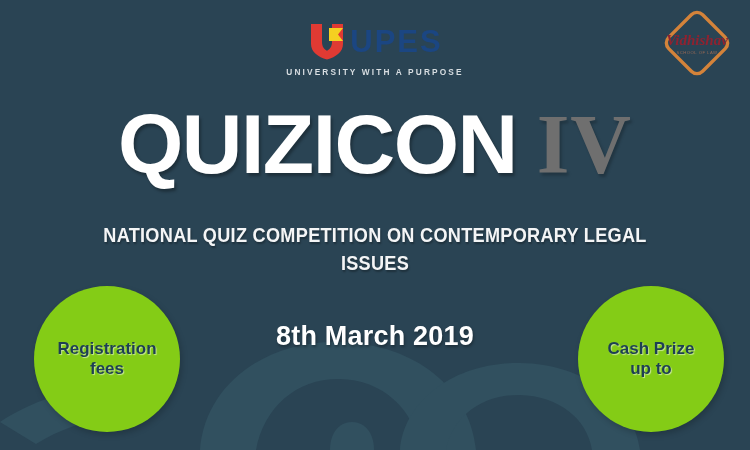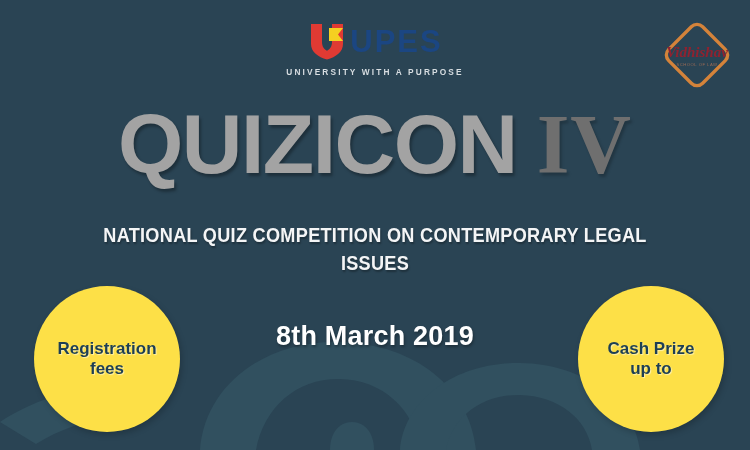--- a/index.html
+++ b/index.html
@@ -67,41 +67,41 @@
     letter-spacing: 2.15px;
     color: #d7dde1;
     font-weight: bold;
     white-space: nowrap;
   }
 
   
   .badge {
     position: absolute;
     right: 14px;
-    top: 16px;
+    top: 4px;
     width: 78px;
     height: 78px;
   }
   .badge svg { display:block; }
 
   
   .title-row {
     position: absolute;
     top: 96px;
     left: 0;
     width: 750px;
     text-align: center;
     z-index: 3;
     white-space: nowrap;
   }
   .title-main {
     font-family: "Liberation Sans", sans-serif;
     font-size: 84px;
     font-weight: bold;
-    color: #a3a3a3;
+    color: #ffffff;
     letter-spacing: -1.5px;
     text-shadow: 2px 3px 3px rgba(0,0,0,0.30);
     vertical-align: baseline;
   }
   .title-numeral {
     font-family: "Liberation Serif", serif;
     font-size: 84px;
     font-weight: bold;
     color: #6f6f6f;
     letter-spacing: 1px;
@@ -144,21 +144,21 @@
     letter-spacing: 0.2px;
     text-shadow: 1px 2px 3px rgba(0,0,0,0.32);
   }
 
   
   .circle {
     position: absolute;
     width: 146px;
     height: 146px;
     border-radius: 50%;
-    background: #fde047;
+    background: #84cc16;
     display: flex;
     align-items: center;
     justify-content: center;
     z-index: 4;
     box-shadow: 2px 3px 6px rgba(0,0,0,0.20);
   }
   .circle-left  { left: 34px;  top: 286px; }
   .circle-right { left: 578px; top: 286px; }
   .circle-text {
     text-align: center;

